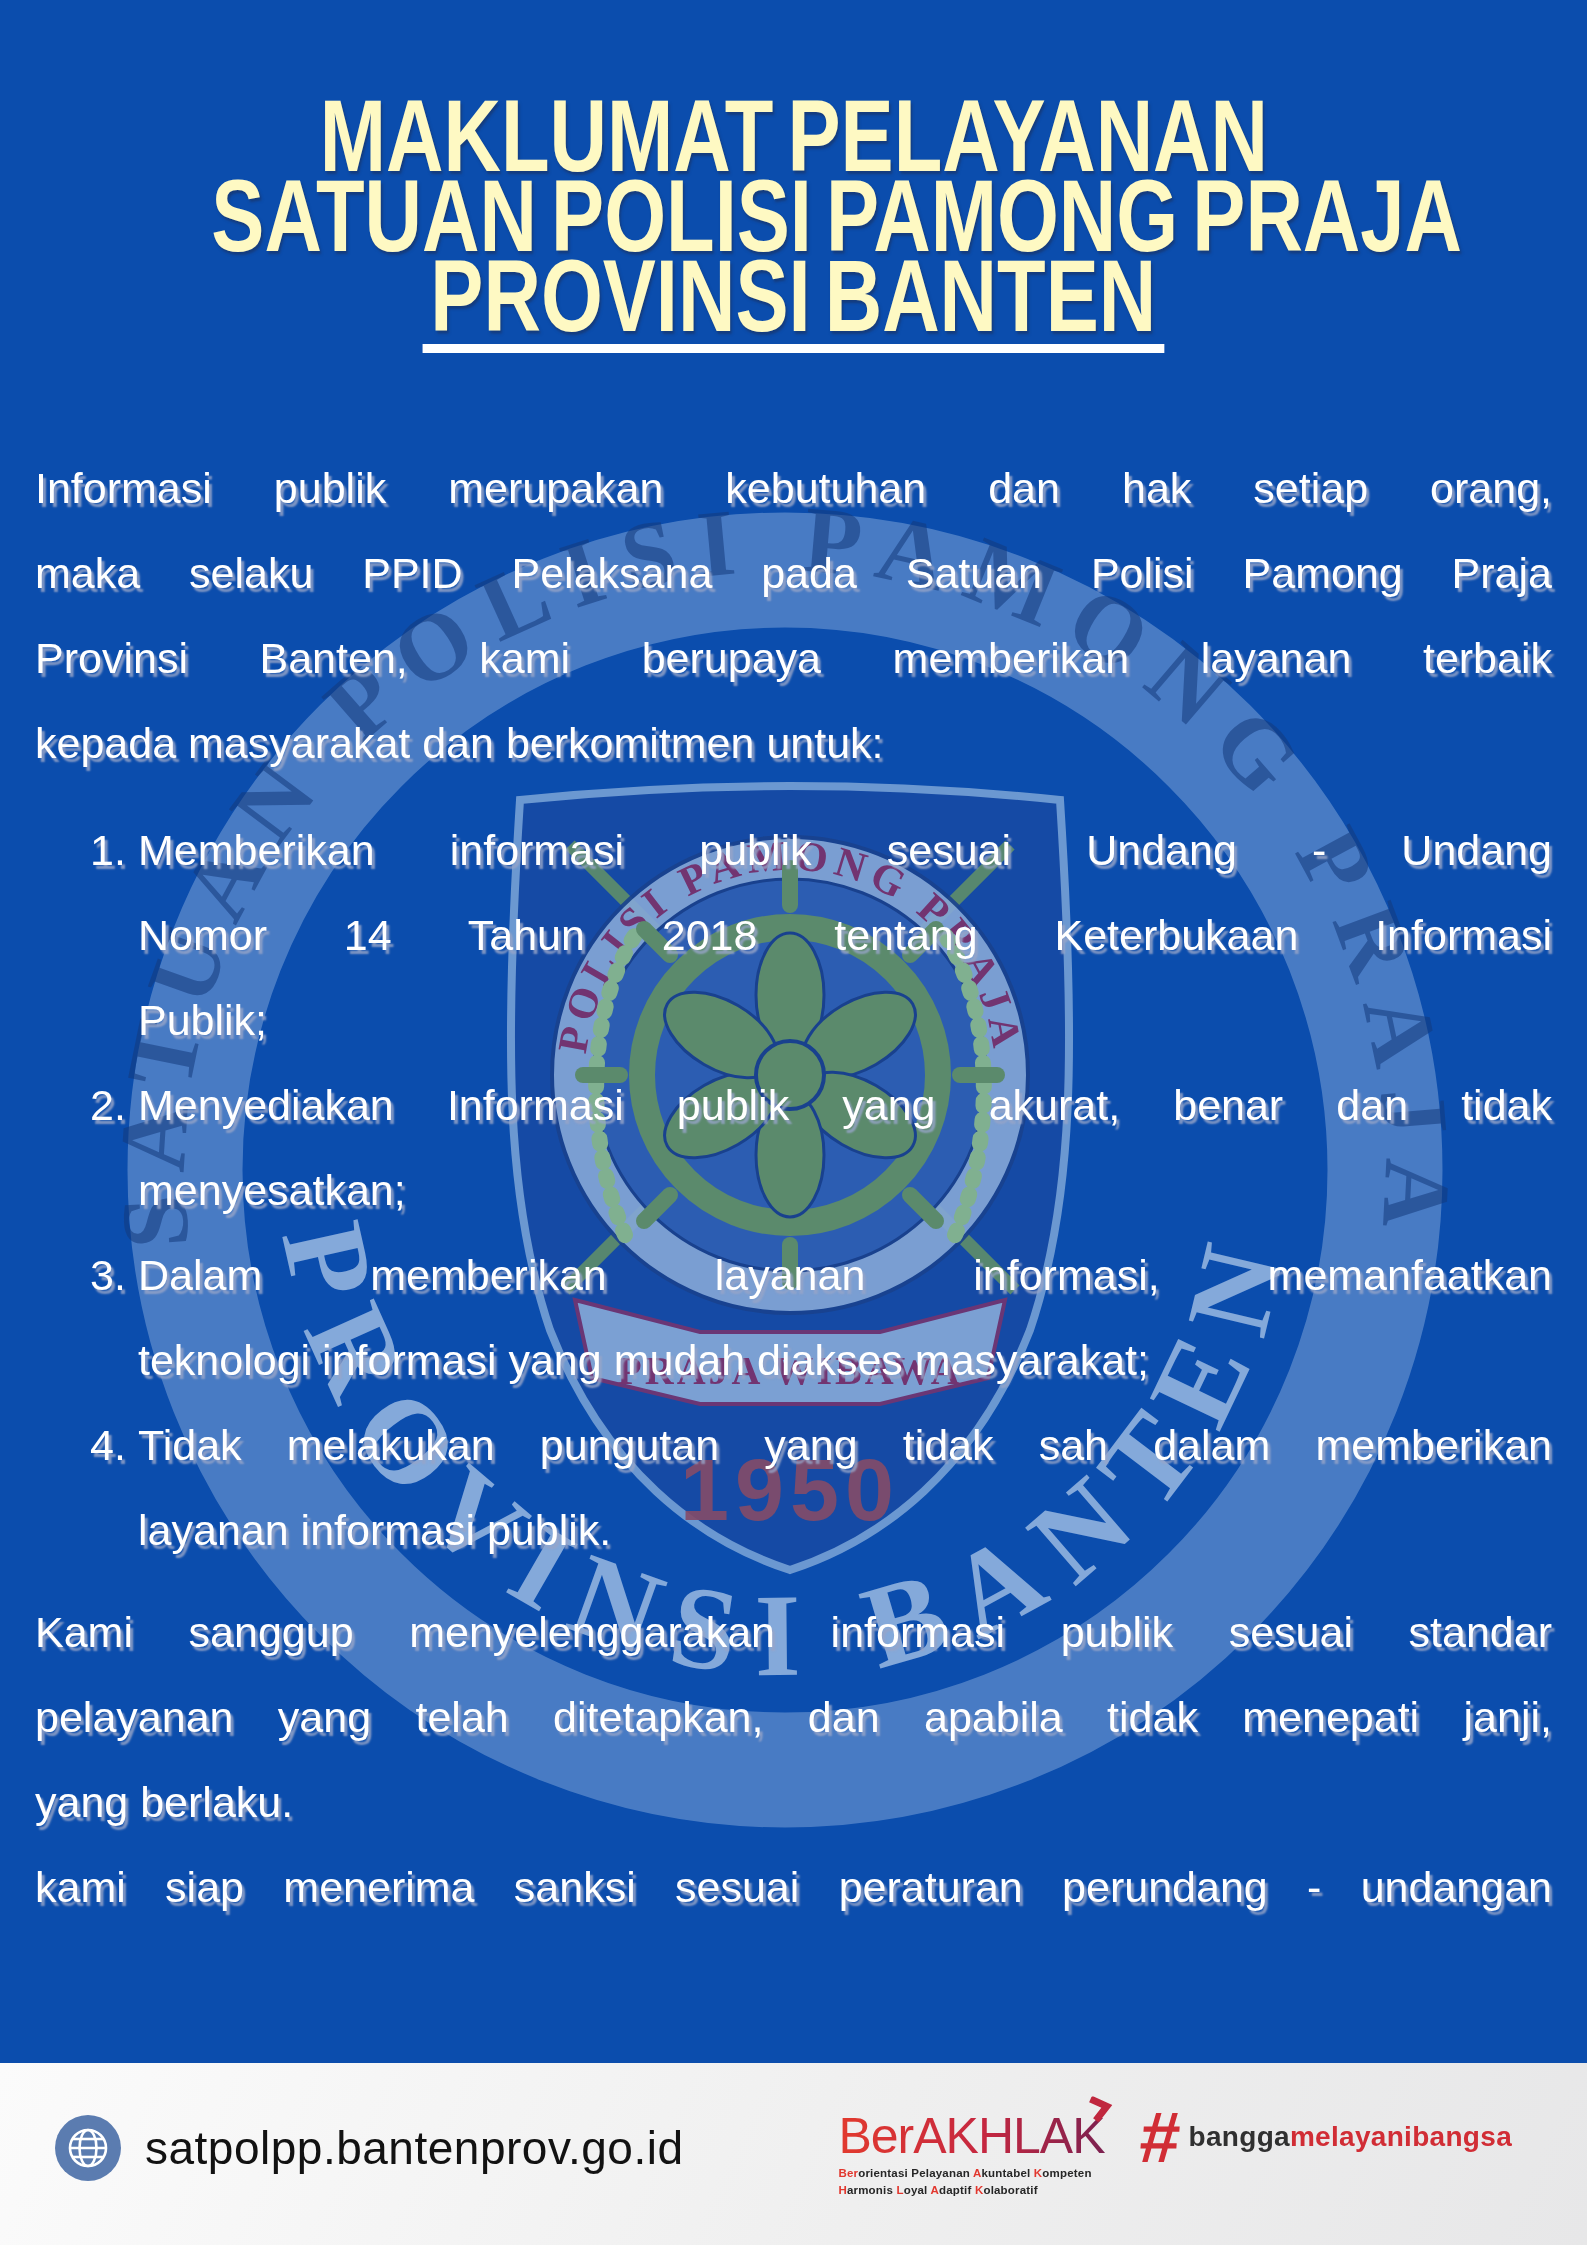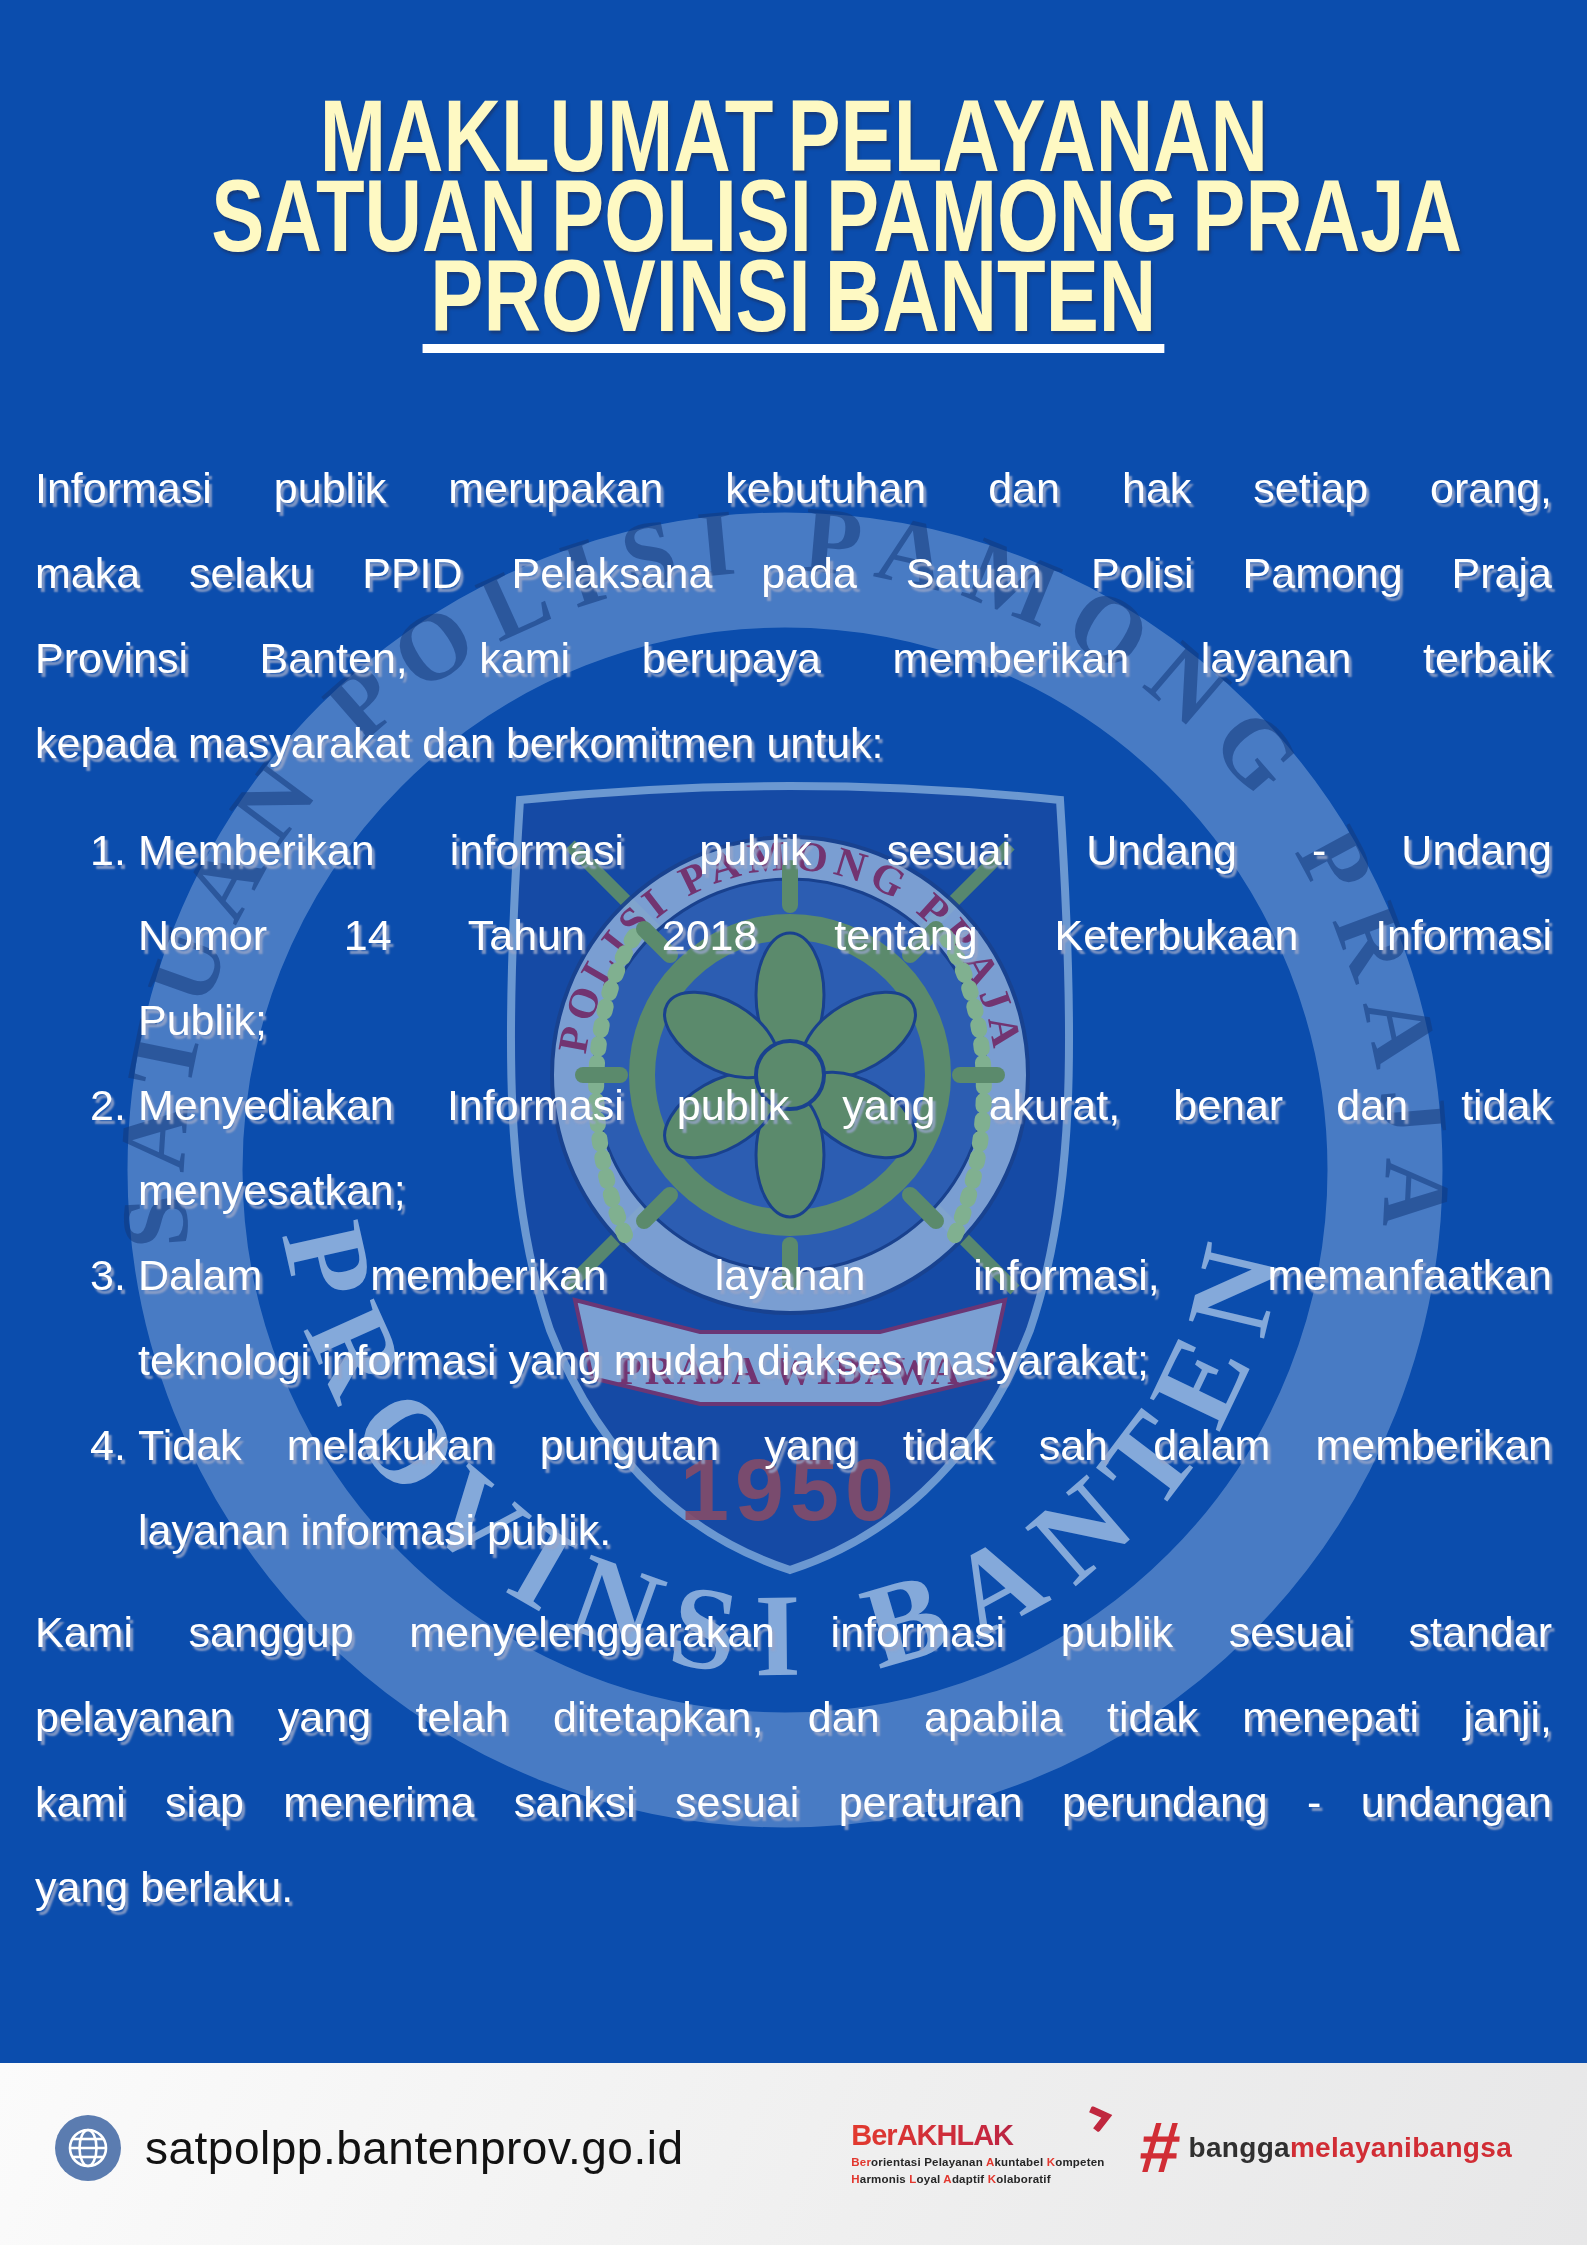--- a/index.html
+++ b/index.html
@@ -39,21 +39,21 @@
             background:linear-gradient(115deg,#fbfbfb 0%,#efefef 55%,#e7e7e8 100%);
             display:flex; align-items:center; padding:0 75px 13px 55px;gap:10px; }
   .site { display:flex; align-items:center; gap:24px; }
   .globe { width:66px; height:66px; border-radius:50%; background:#5b7cb0;
            display:flex; align-items:center; justify-content:center; flex:0 0 auto; }
   .site-text { font-size:46px; color:#121212; letter-spacing:0.5px; }
 
   .footer-right { margin-left:auto; display:flex; align-items:flex-start; gap:34px; }
 
   .berakhlak { position:relative; padding-top:14px; }
-  .berakhlak .brand { font-size:29px; font-weight:700; letter-spacing:-1px; line-height:1;
+  .berakhlak .brand { font-size:50px; font-weight:400; letter-spacing:-1px; line-height:1;
                       background:linear-gradient(90deg,#e23a2e 0%,#c52740 55%,#7c2150 100%);
                       -webkit-background-clip:text; background-clip:text; color:transparent; }
   .berakhlak .arrow { position:absolute; top:-2px; right:-8px; width:26px; height:26px;
                       transform:rotate(-14deg); }
   .berakhlak .tagline { margin-top:4px; font-size:11.5px; font-weight:700; color:#262626;
                         line-height:1.45; letter-spacing:0.2px; }
   .tagline .seg-red { color:#e2372e; }
 
   .bangga-logo { display:flex; align-items:center; gap:10px; padding-top:10px; }
   .hash { font-size:72px; font-weight:700; font-style:italic; color:#d12d35; line-height:0.85;
@@ -173,22 +173,22 @@
           <li>
             <span class="num">4.</span>
             <div class="jline">Tidak melakukan pungutan yang tidak sah dalam memberikan</div>
             <div class="jline jlast">layanan informasi publik.</div>
           </li>
         </ol>
 
       <div class="bodytext closing">
           <div class="jline">Kami sanggup menyelenggarakan informasi publik sesuai standar</div>
           <div class="jline">pelayanan yang telah ditetapkan, dan apabila tidak menepati janji,</div>
+          <div class="jline jlast">yang berlaku.</div>
           <div class="jline">kami siap menerima sanksi sesuai peraturan perundang - undangan</div>
-          <div class="jline jlast">yang berlaku.</div>
         </div>
 
     </div>
   </div>
 
   <div class="footer">
     <div class="site">
       <span class="globe">
         <svg width="44" height="44" viewBox="0 0 44 44" fill="none" stroke="#ffffff" stroke-width="2.6">
           <circle cx="22" cy="22" r="18"></circle>

